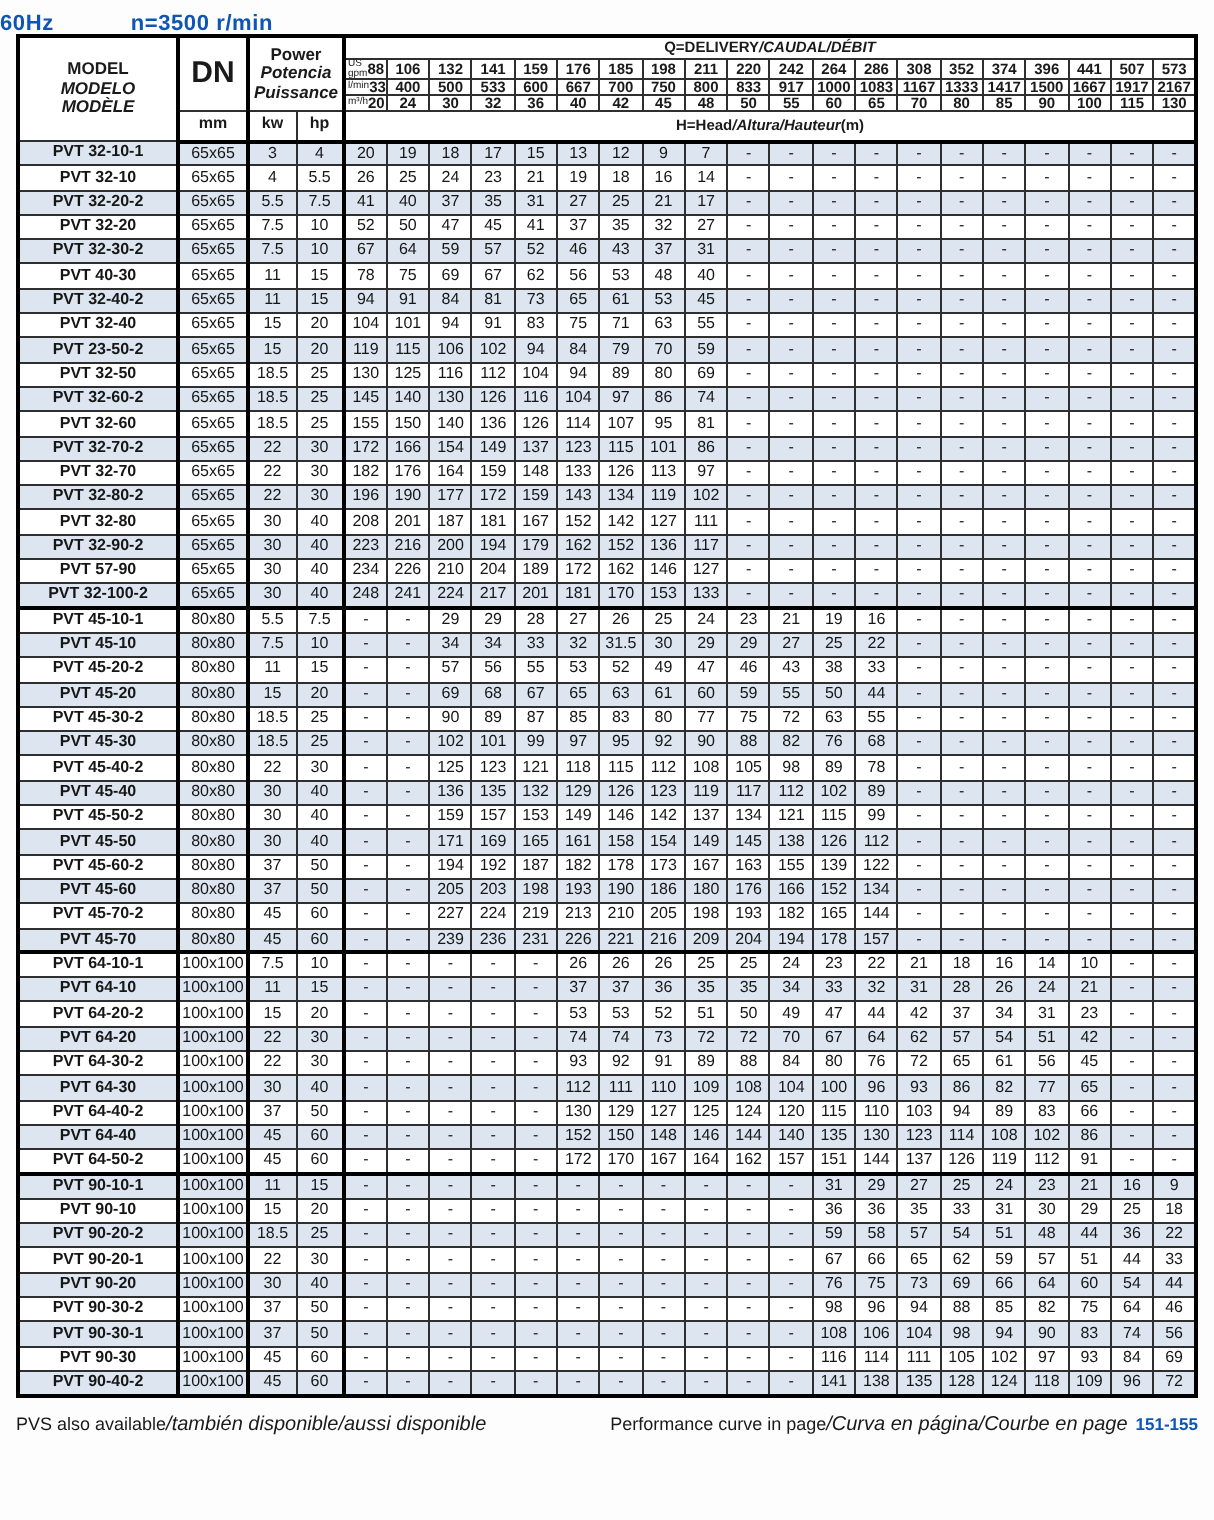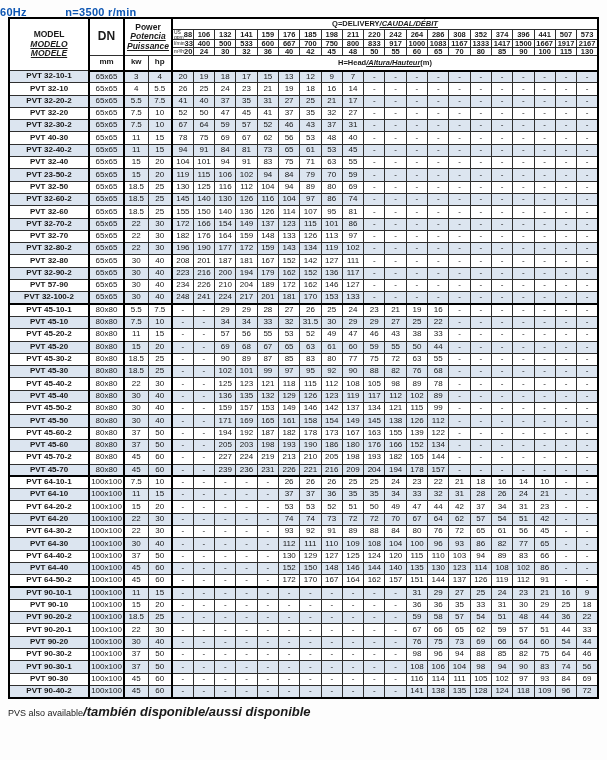--- a/index.html
+++ b/index.html
@@ -15,42 +15,42 @@
   col.c-model { width: 80px; } col.c-dn { width: 35px; }
   col.c-kw { width: 24px; } col.c-hp { width: 24px; }
 
   th, td { border: 1px solid #2f2f2f; padding: 0; text-align: center;
            font-size: 8px; line-height: 1.1; overflow: hidden; white-space: nowrap; }
   .thick-r { border-right: 2px solid #000 !important; }
 
   thead th { background: #fff; font-weight: bold; }
   .hdr-model { vertical-align: middle; }
   .hdr-model div, .hdr-power div { font-size: 8.5px; line-height: 9.5px; }
-  .it { font-style: italic; text-decoration: underline; }
-  .hdr-dn { vertical-align: middle; font-size: 12px; }
+  .it { font-style: italic; }
+  .hdr-dn { vertical-align: middle; font-size: 15px; }
   .q-title { height: 10px; font-size: 7.5px; font-weight: bold; line-height: 10px; }
   .unit-row th { height: 7.5px; font-size: 7.5px; font-weight: bold; line-height: 7px; }
   .unit-cell { text-align: left; }
   .unit-cell .inner { display: flex; align-items: center; justify-content: space-between; padding: 0 1px; }
   .ulab { font-weight: normal; font-size: 5px; line-height: 4.5px; text-align: left; display: inline-block; }
   .ulab span { display: block; }
   .uval { font-weight: bold; font-size: 7.5px; }
   .bottom-row th { height: 15px; font-size: 8px; vertical-align: middle; margin-left: 36px; }
   .bottom-row .h-title { font-size: 7.5px; }
   thead tr.bottom-row th { border-bottom: 2px solid #000; }
 
   tbody td { height: 12.3px; font-size: 8px; color: #161616; }
   tbody td.model { font-weight: bold; }
   tbody tr:nth-child(odd) td { background: #dce5f0; }
   tbody tr:nth-child(even) td { background: #ffffff; }
   tbody tr.group-start td { border-top: 2px solid #000; }
 
   .footer { margin: 3px 8px 0 8px; display: flex; justify-content: space-between; align-items: baseline; }
   .footer .seg-bold { font-weight: normal; font-size: 9px; }
-  .footer .seg-it { font-weight: bold; font-style: italic; font-size: 13px; }
+  .footer .seg-it { font-weight: normal; font-style: italic; font-size: 10px; }
   .footer .pages { color: #0d56b3; font-weight: bold; font-size: 8.5px; margin-left: 4px; }
 </style>
 </head>
 <body>
 
 <div class="topbar">
   <span class="freq">60Hz</span>
   <span class="speed">n=3500 r/min</span>
 </div>
 
@@ -1496,13 +1496,16 @@
           <td>72</td>
         </tr>
       </tbody>
 </table>
 </div>
 
 <div class="footer">
   <div>
     <span class="seg-bold">PVS also available</span><span class="seg-it">/también disponible/aussi disponible</span>
   </div>
+  <div>
+    <span class="seg-bold">Performance curve in page</span><span class="seg-it">/Curva en página/Courbe en page</span><span class="pages">151-155</span>
+  </div>
 </div>
 
 </body></html>

